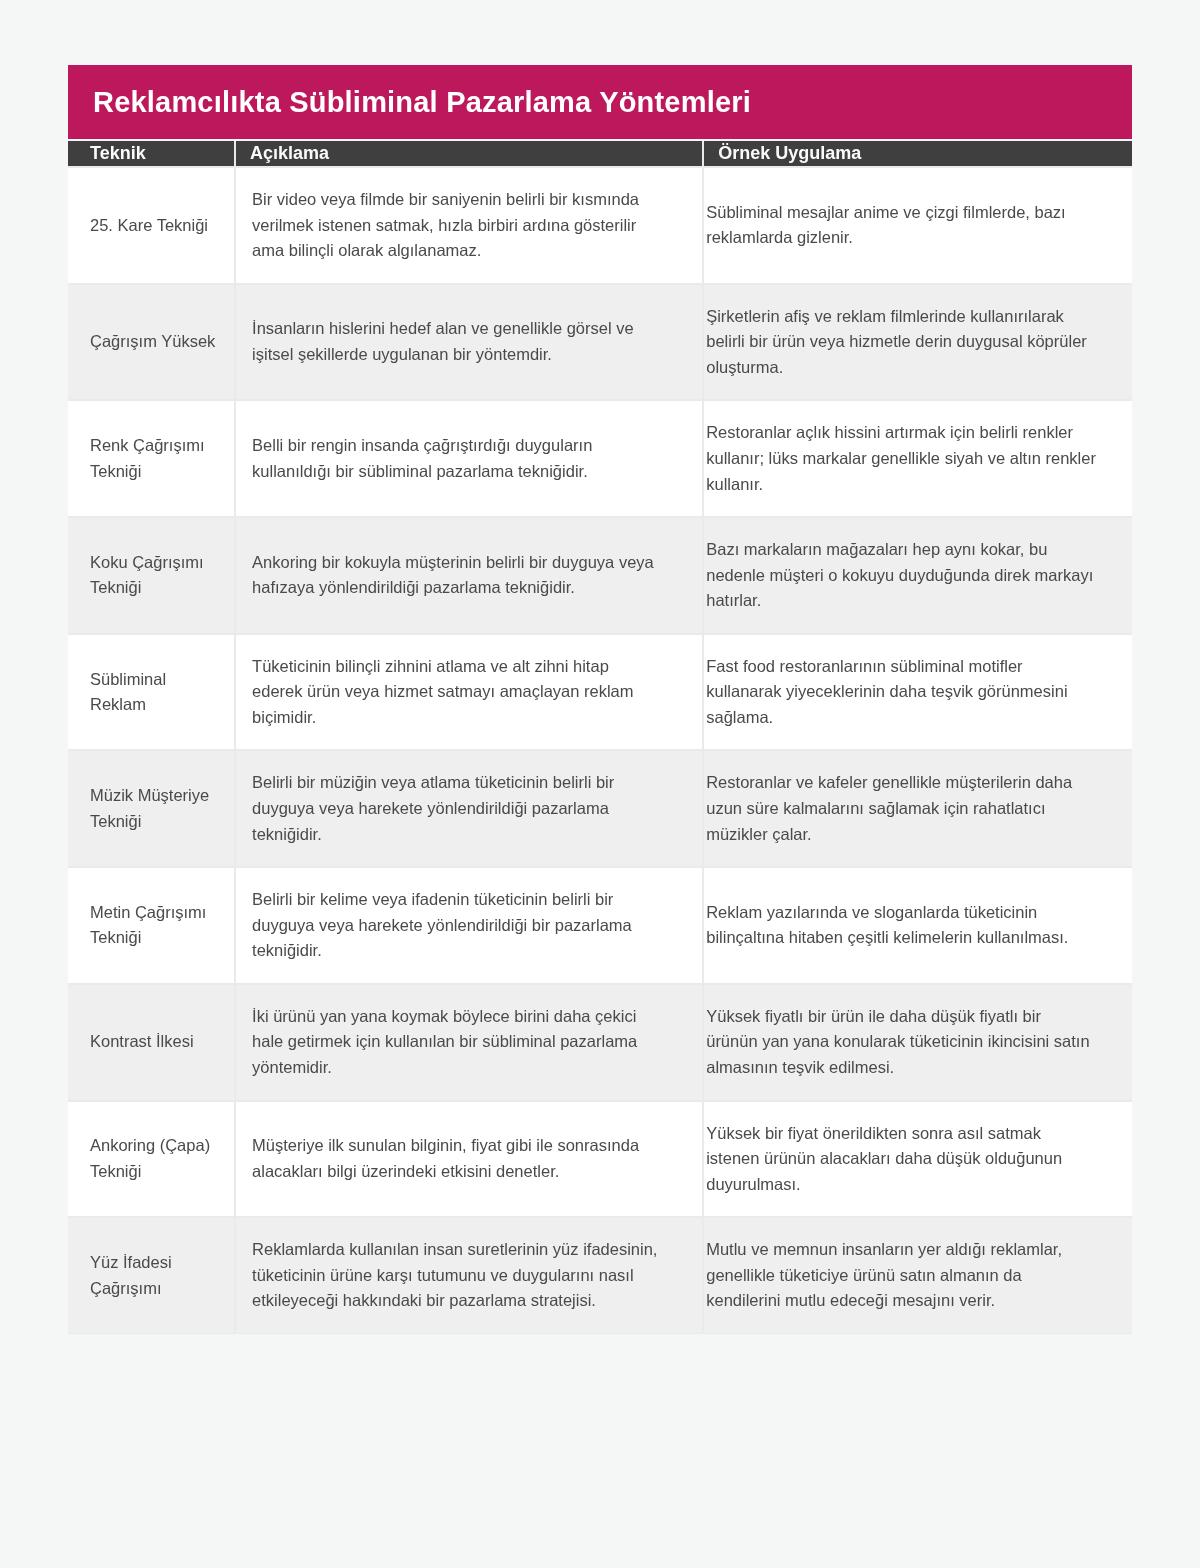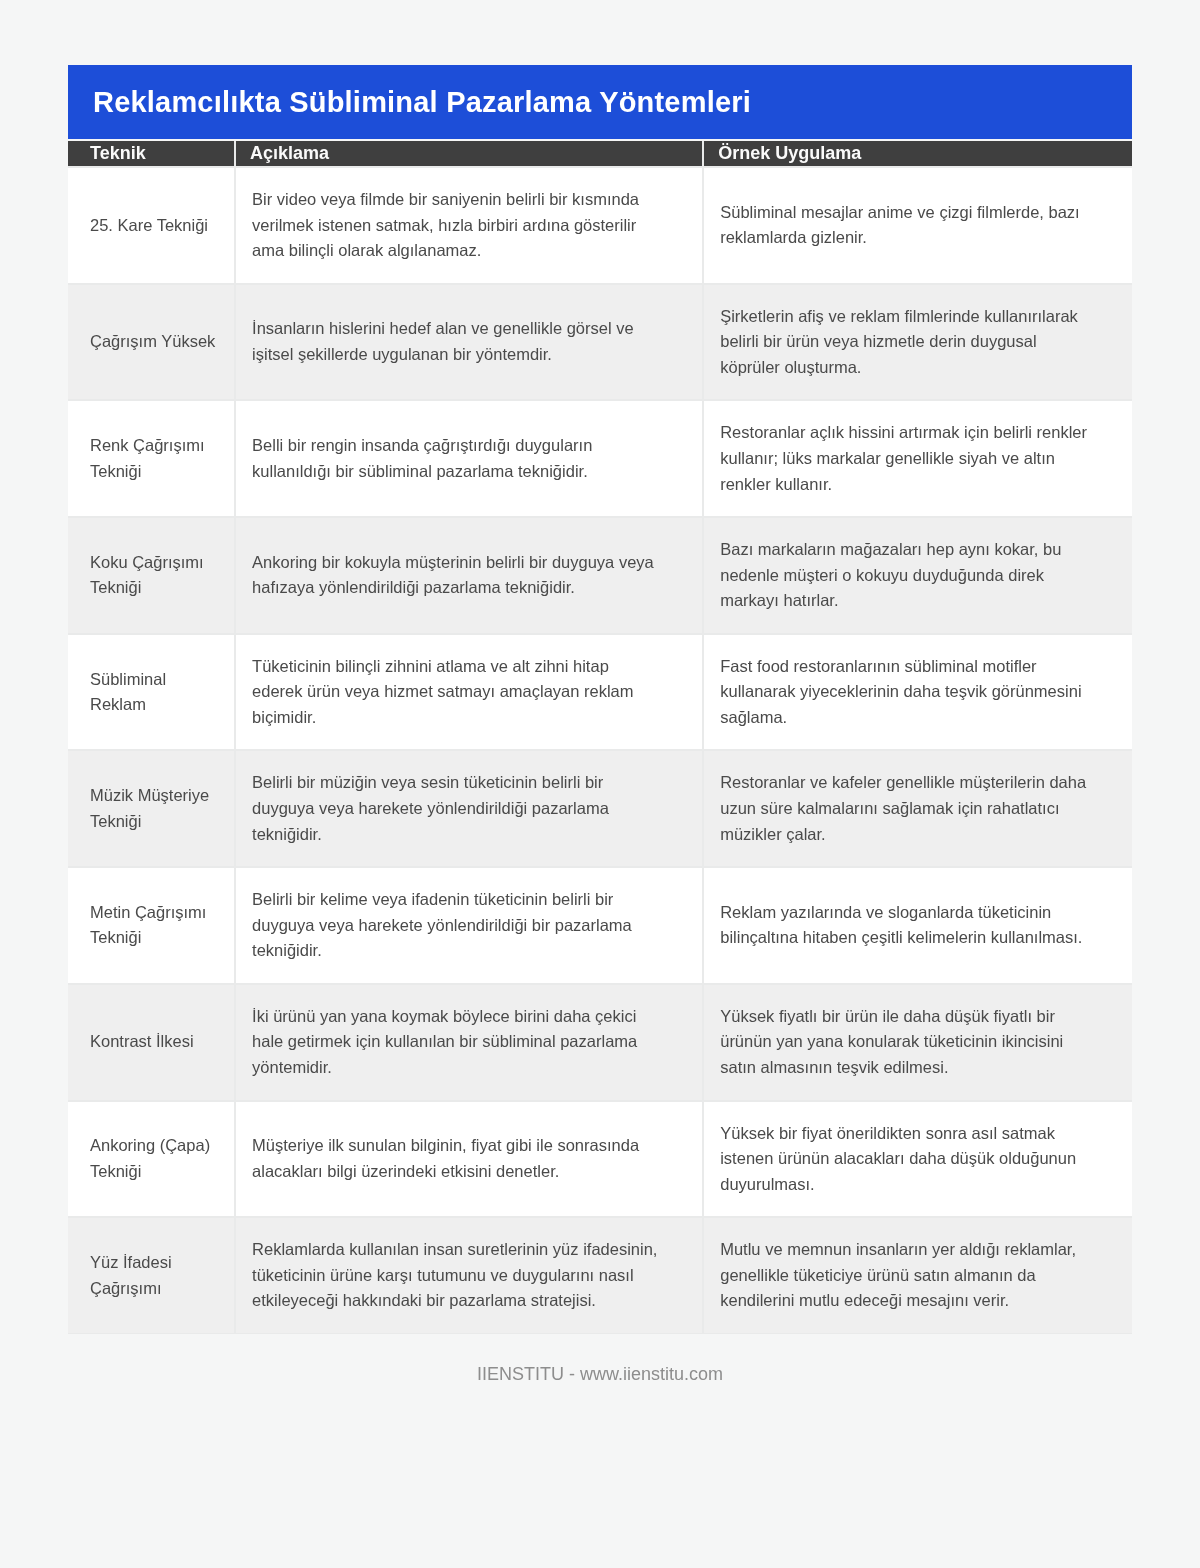--- a/index.html
+++ b/index.html
@@ -8,21 +8,21 @@
     min-height: 1568px;
     background: #f5f6f6;
     font-family: "Liberation Sans", "DejaVu Sans", sans-serif;
   }
   .sheet {
     width: 1064px;
     margin: 0 auto;
     padding-top: 65px;
   }
   .title-bar {
-    background: #1d4ed8;
+    background: #be185d;
     color: #ffffff;
     font-size: 29px;
     font-weight: bold;
     letter-spacing: 0.2px;
     padding: 21px 25px 20px 25px;
     margin-bottom: 2px;
   }
   table.methods {
     width: 100%;
     table-layout: fixed;
@@ -48,21 +48,21 @@
     color: #4a4a4a;
     font-size: 16.5px;
     line-height: 1.55;
     vertical-align: middle;
     padding: 19px 16px;
     border: 2px solid #e9eaea;
   }
   tbody tr:nth-child(even) td { background: #efefef; }
   tbody tr:last-child td { border-bottom-width: 1px; }
   td.cell-aciklama { padding-right: 40px; }
-  td.cell-ornek    { padding-left: 16px; padding-right: 36px; margin-top: 29px; }
+  td.cell-ornek    { padding-left: 2px; padding-right: 36px; margin-top: 29px; }
   .footer {
     text-align: center;
     color: #8d8d8d;
     font-size: 18px;
     padding: 30px 0 40px 0;
   }
 </style>
 </head>
 <body>
 
@@ -104,21 +104,21 @@
     <td class="cell-aciklama">Ankoring bir kokuyla müşterinin belirli bir duyguya veya hafızaya yönlendirildiği pazarlama tekniğidir.</td>
     <td class="cell-ornek">Bazı markaların mağazaları hep aynı kokar, bu nedenle müşteri o kokuyu duyduğunda direk markayı hatırlar.</td>
   </tr>
         <tr>
     <td class="cell-teknik">Sübliminal Reklam</td>
     <td class="cell-aciklama">Tüketicinin bilinçli zihnini atlama ve alt zihni hitap ederek ürün veya hizmet satmayı amaçlayan reklam biçimidir.</td>
     <td class="cell-ornek">Fast food restoranlarının sübliminal motifler kullanarak yiyeceklerinin daha teşvik görünmesini sağlama.</td>
   </tr>
         <tr>
     <td class="cell-teknik">Müzik Müşteriye Tekniği</td>
-    <td class="cell-aciklama">Belirli bir müziğin veya sesin tüketicinin belirli bir duyguya veya harekete yönlendirildiği pazarlama tekniğidir.</td>
+    <td class="cell-aciklama">Belirli bir müziğin veya atlama tüketicinin belirli bir duyguya veya harekete yönlendirildiği pazarlama tekniğidir.</td>
     <td class="cell-ornek">Restoranlar ve kafeler genellikle müşterilerin daha uzun süre kalmalarını sağlamak için rahatlatıcı müzikler çalar.</td>
   </tr>
         <tr>
     <td class="cell-teknik">Metin Çağrışımı Tekniği</td>
     <td class="cell-aciklama">Belirli bir kelime veya ifadenin tüketicinin belirli bir duyguya veya harekete yönlendirildiği bir pazarlama tekniğidir.</td>
     <td class="cell-ornek">Reklam yazılarında ve sloganlarda tüketicinin bilinçaltına hitaben çeşitli kelimelerin kullanılması.</td>
   </tr>
         <tr>
     <td class="cell-teknik">Kontrast İlkesi</td>
     <td class="cell-aciklama">İki ürünü yan yana koymak böylece birini daha çekici hale getirmek için kullanılan bir sübliminal pazarlama yöntemidir.</td>
@@ -130,15 +130,14 @@
     <td class="cell-ornek">Yüksek bir fiyat önerildikten sonra asıl satmak istenen ürünün alacakları daha düşük olduğunun duyurulması.</td>
   </tr>
         <tr>
     <td class="cell-teknik">Yüz İfadesi Çağrışımı</td>
     <td class="cell-aciklama">Reklamlarda kullanılan insan suretlerinin yüz ifadesinin, tüketicinin ürüne karşı tutumunu ve duygularını nasıl etkileyeceği hakkındaki bir pazarlama stratejisi.</td>
     <td class="cell-ornek">Mutlu ve memnun insanların yer aldığı reklamlar, genellikle tüketiciye ürünü satın almanın da kendilerini mutlu edeceği mesajını verir.</td>
   </tr>
       </tbody>
   </table>
 
-  <div class="footer">IIENSTITU - www.iienstitu.com</div>
 
 </div>
 
 </body></html>

